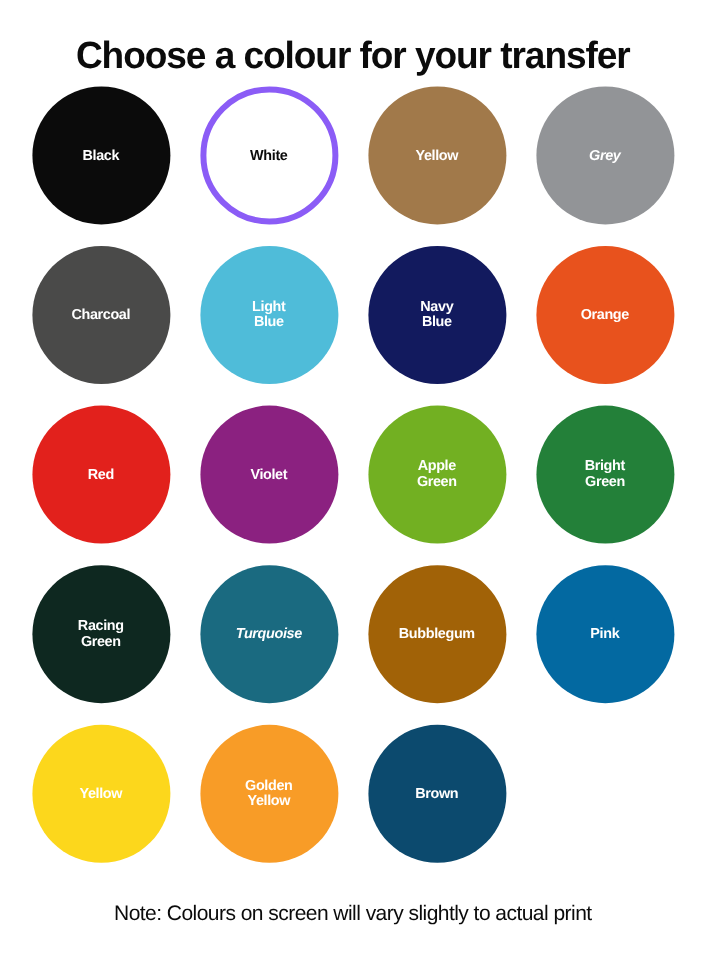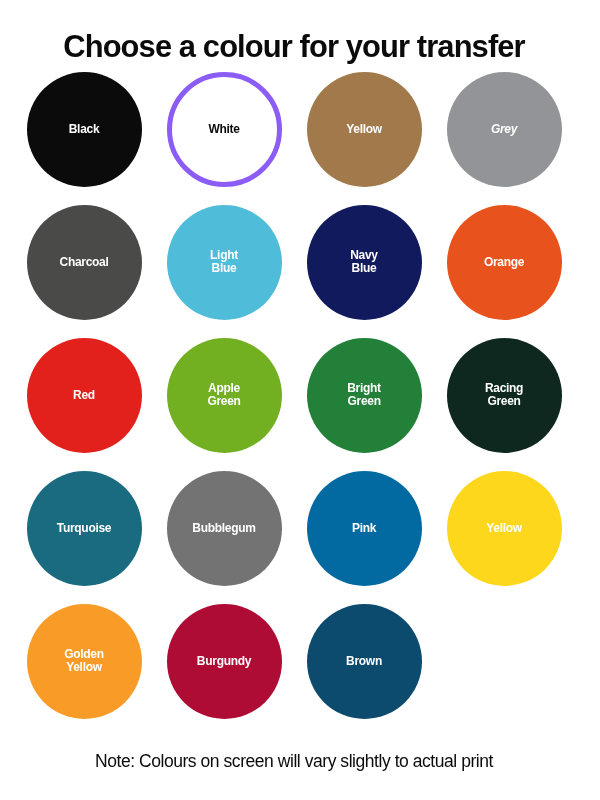--- a/index.html
+++ b/index.html
@@ -119,47 +119,47 @@
       </div>
       <div class="swatch-cell" style="background: rgb(18, 26, 94);">
         <span class="swatch-label" style="color: rgb(255, 255, 255);">Navy<br>Blue</span>
       </div>
       <div class="swatch-cell" style="background: rgb(232, 82, 29);">
         <span class="swatch-label" style="color: rgb(255, 255, 255);">Orange</span>
       </div>
       <div class="swatch-cell" style="background: rgb(226, 33, 28);">
         <span class="swatch-label" style="color: rgb(255, 255, 255);">Red</span>
       </div>
+      <div class="swatch-cell" style="background: rgb(139, 33, 128);">
+        <span class="swatch-label" style="color: rgb(255, 255, 255);">Violet</span>
+      </div>
       <div class="swatch-cell" style="background: rgb(114, 176, 34);">
         <span class="swatch-label" style="color: rgb(255, 255, 255);">Apple<br>Green</span>
       </div>
       <div class="swatch-cell" style="background: rgb(35, 128, 57);">
         <span class="swatch-label" style="color: rgb(255, 255, 255); text-align: right;">Bright<br>Green</span>
       </div>
       <div class="swatch-cell" style="background: rgb(14, 40, 32); text-align: center;">
         <span class="swatch-label" style="color: rgb(255, 255, 255);">Racing<br>Green</span>
       </div>
-      <div class="swatch-cell" style="background: rgb(26, 106, 128);">
+      <div class="swatch-cell" style="background: rgb(26, 106, 128); font-style: italic;">
         <span class="swatch-label" style="color: rgb(255, 255, 255);">Turquoise</span>
       </div>
-      <div class="swatch-cell" style="background: #737373;">
+      <div class="swatch-cell" style="background: #a16207;">
         <span class="swatch-label" style="color: rgb(255, 255, 255);">Bubblegum</span>
       </div>
       <div class="swatch-cell" style="background: #0369a1;">
         <span class="swatch-label" style="color: rgb(255, 255, 255);">Pink</span>
       </div>
       <div class="swatch-cell" style="background: rgb(252, 215, 28);">
         <span class="swatch-label" style="color: rgb(255, 255, 255);">Yellow</span>
       </div>
       <div class="swatch-cell" style="background: rgb(248, 156, 39);">
         <span class="swatch-label" style="color: rgb(255, 255, 255);">Golden<br>Yellow</span>
       </div>
-      <div class="swatch-cell" style="background: rgb(174, 11, 53);">
-        <span class="swatch-label" style="color: rgb(255, 255, 255);">Burgundy</span>
-      </div>
       <div class="swatch-cell" style="background: #0c4a6e;">
         <span class="swatch-label" style="color: rgb(255, 255, 255);">Brown</span>
       </div>
     </div>
 
   <div class="footer-note">Note: Colours on screen will vary slightly to actual print</div>
 
 </div>
 
 </body></html>

